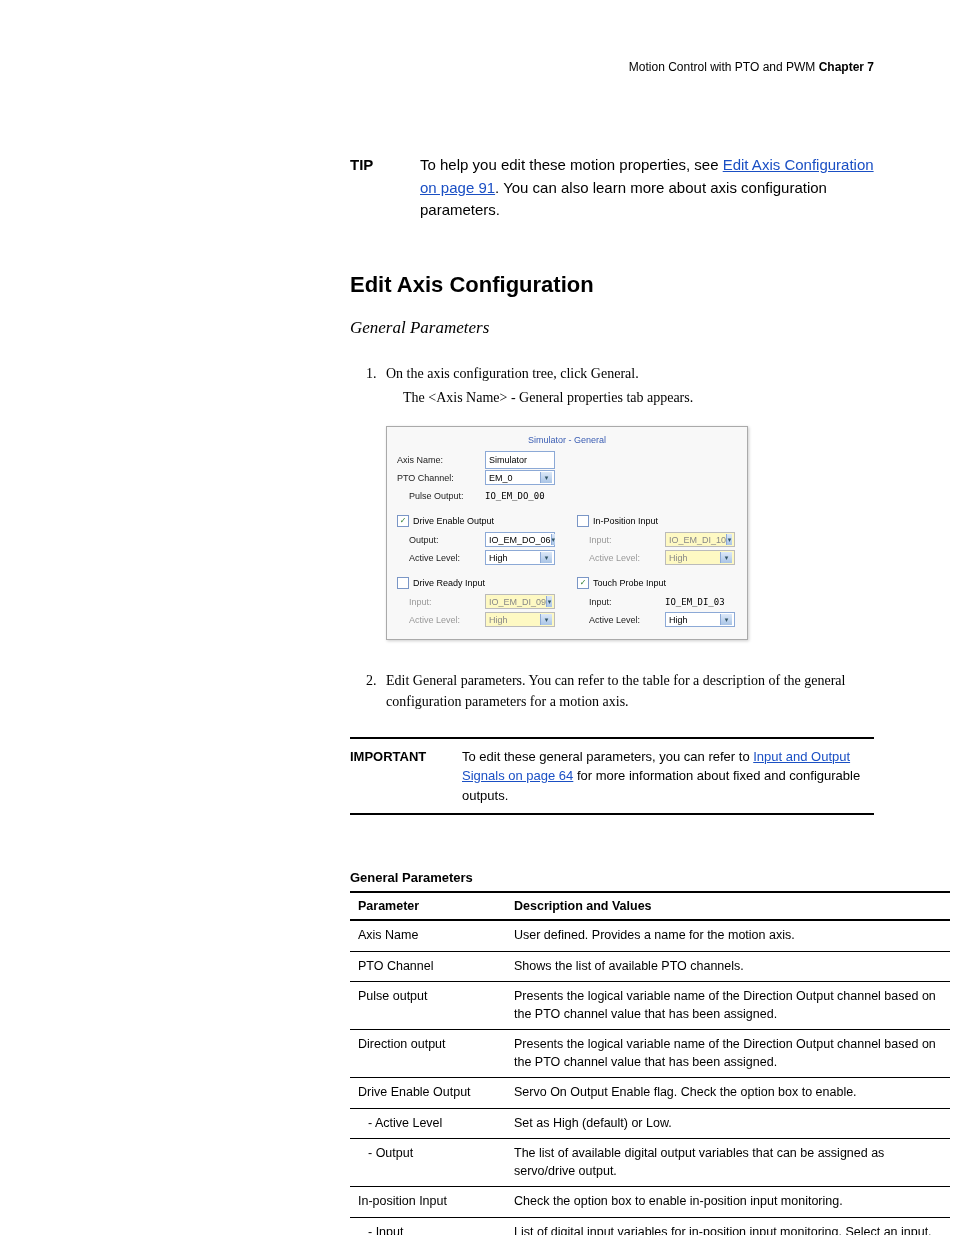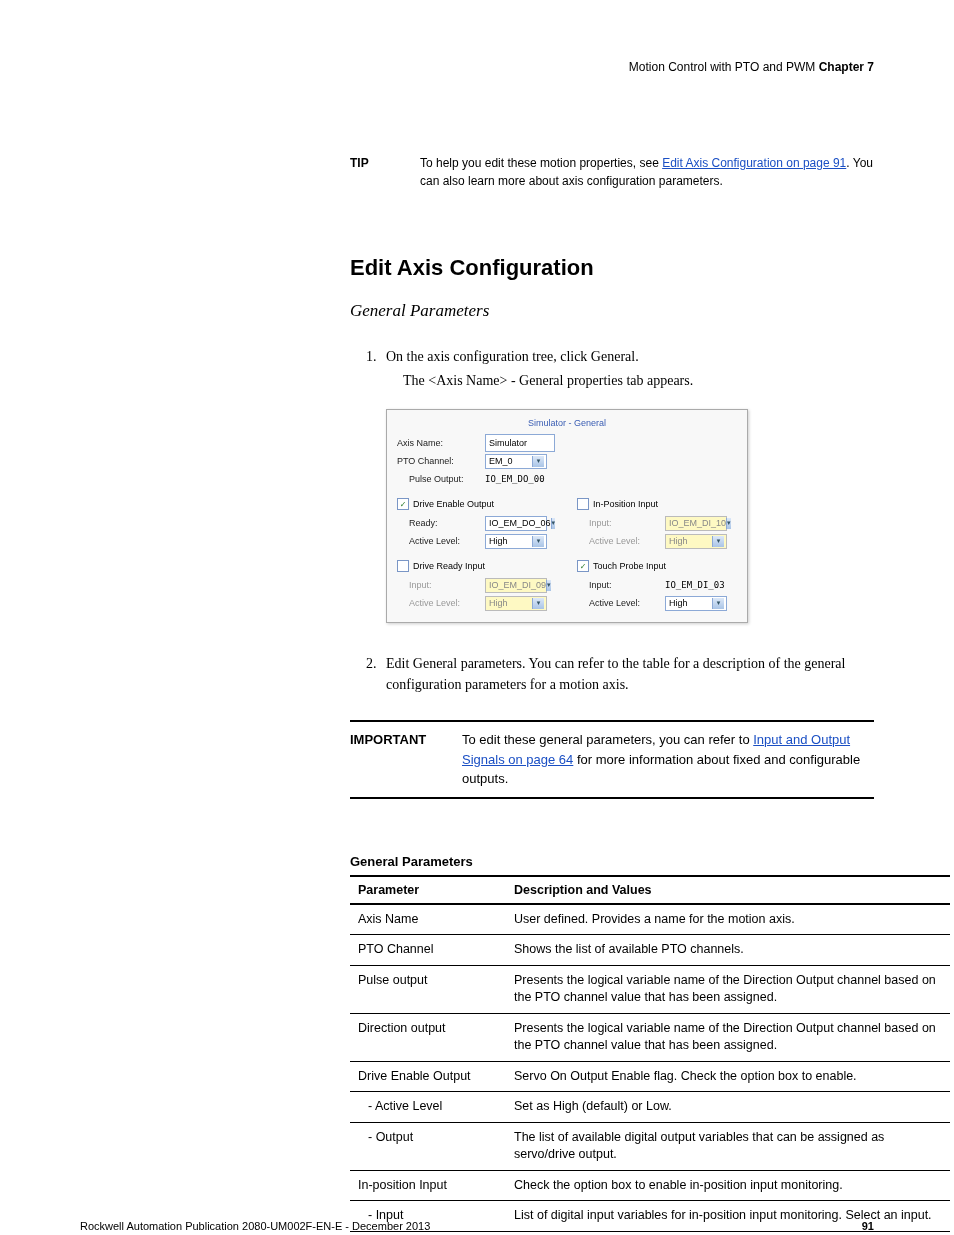--- a/index.html
+++ b/index.html
@@ -18,22 +18,22 @@
   }
   .header-line {
     text-align: right;
     font-size: 12px;
     margin-bottom: 80px;
   }
   .header-chapter { font-weight: bold; }
   .tip-row {
     display: flex;
     margin-left: 270px;
-    margin-bottom: 65px;
-    font-size: 12px;
+    margin-bottom: 50px;
+    font-size: 15px;
     line-height: 1.5;
   }
   .tip-label {
     font-weight: bold;
     width: 70px;
     flex-shrink: 0;
   }
   .tip-body a { color: #1a4fc4; text-decoration: underline; }
   h1.section-title {
     font-size: 22px;
@@ -77,21 +77,21 @@
     width: 70px;
     font-size: 9px;
     display: flex; align-items: center;
     padding: 0 3px;
     box-sizing: border-box;
   }
   .fig-dropdown {
     border: 1px solid #8ca9d6;
     background: #fff;
     height: 15px;
-    width: 62px;
+    width: 70px;
     font-size: 9px;
     display: flex; align-items: center; justify-content: space-between;
     padding: 0 2px 0 3px;
     box-sizing: border-box;
   }
   .fig-dropdown.disabled { background: #fef9c3; color:#888; border-color:#bbb;}
   .dd-arrow {
     width: 11px; height: 11px;
     background: linear-gradient(#dce8f8,#a9c4e6);
     border-left: 1px solid #8ca9d6;
@@ -196,21 +196,21 @@
       <span class="fig-val">IO_EM_DO_00</span>
     </div>
 
     <div class="fig-cols">
       <div class="fig-col">
         <div class="fig-check">
           <span class="chk">✓</span>
           <span>Drive Enable Output</span>
         </div>
         <div class="fig-row">
-          <span class="fig-label indent">Ready:</span>
+          <span class="fig-label indent">Output:</span>
           <span class="fig-dropdown">
               <span>IO_EM_DO_06</span>
               <span class="dd-arrow">▾</span>
             </span>
         </div>
         <div class="fig-row">
           <span class="fig-label indent">Active Level:</span>
           <span class="fig-dropdown">
               <span>High</span>
               <span class="dd-arrow">▾</span>

